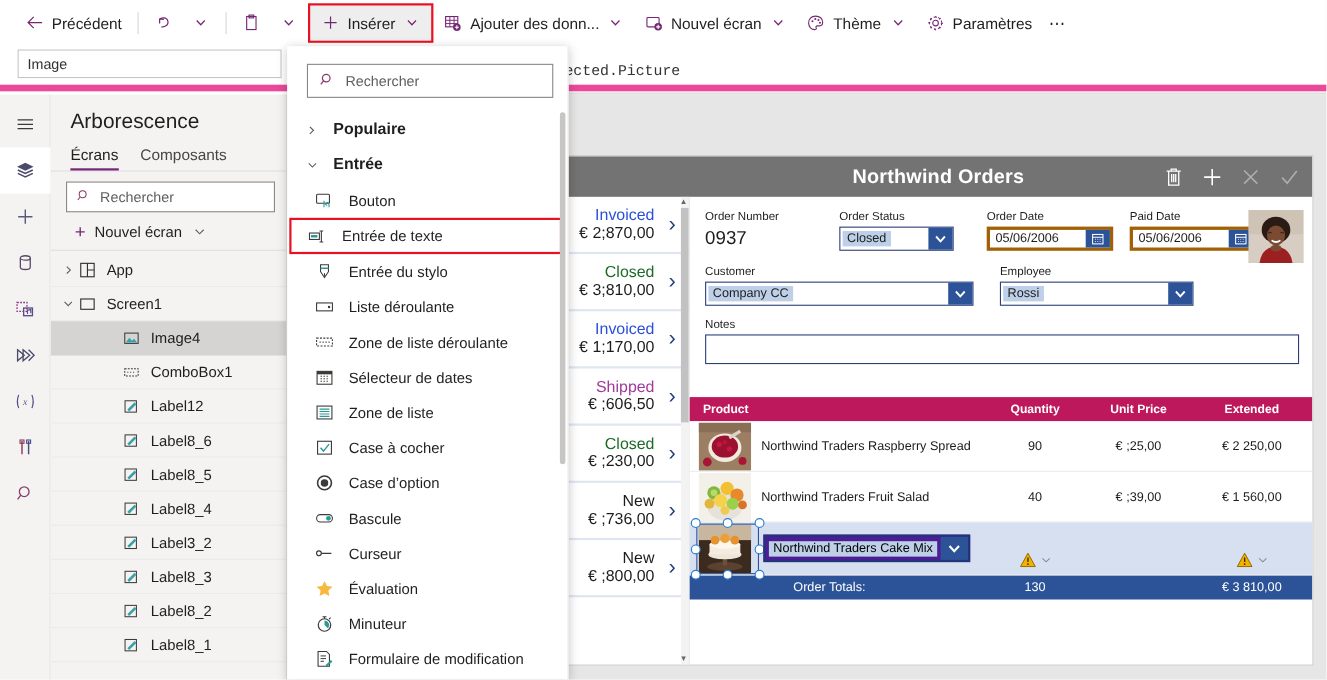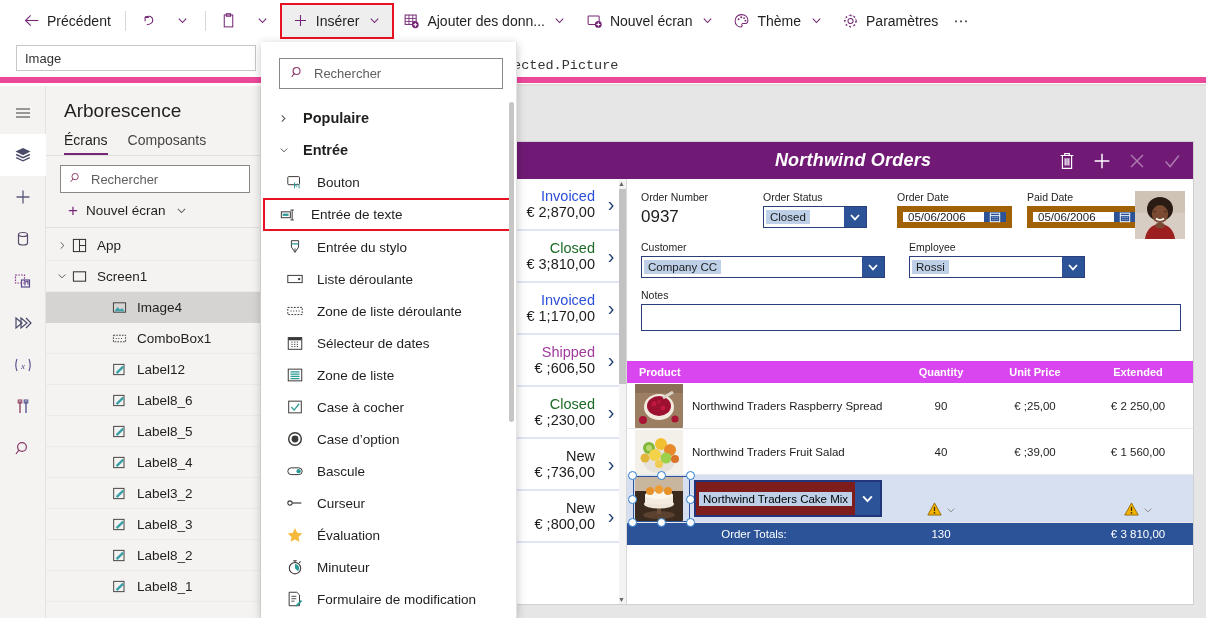--- a/index.html
+++ b/index.html
@@ -123,23 +123,22 @@
   .canvas-bg {
     position: absolute; left: 261px; top: 86px; width: 945px; height: 532px;
     background: #e6e6e6;
   }
   .appscreen {
     position: absolute; left: 513px; top: 142px; width: 680px; height: 462px;
     background: #ffffff; overflow: hidden;
     box-shadow: 0 0 0 1px #d0d0d0;
   }
   .nw-header {
-    height: 37px; background: #701a75; display: flex; align-items: center;
+    height: 37px; background: #737373; display: flex; align-items: center;
     position: relative;
-    font-style: italic;
   }
   .nw-title {
     position: absolute; left: 0; right: 0; text-align: center;
     color: #fff; font-size: 18px; font-weight: bold; letter-spacing: .2px;
   }
   .nw-icons { position: absolute; right: 8px; display: flex; align-items: center; gap: 9px; }
   .nw-icons span { display: inline-flex; align-items: center; justify-content: center; width: 26px; height: 26px; }
   .dim { opacity: .42; }
 
   .nw-body { position: absolute; left: 0; top: 37px; right: 0; bottom: 0; display: flex; }
@@ -179,60 +178,60 @@
     display: flex; align-items: center; position: relative;
   }
   .combo .txt {
     font-size: 11.5px; color: #1c1c1c; padding: 1px 4px; background: #bdd0e8; margin-left: 2px;
   }
   .combo .dd {
     position: absolute; right: 0; top: 0; bottom: 0; width: 22px; background: #2c5398;
     display: flex; align-items: center; justify-content: center; color: #fff; font-size: 12px;
   }
   .datefld {
-    margin-top: 3px; height: 22px; border: 6px solid #a16207; background: #fff;
+    margin-top: 3px; height: 22px; border: 3px solid #a16207; background: #fff;
     display: flex; align-items: center; position: relative;
   }
   .datefld .txt { font-size: 11.5px; color: #1c1c1c; padding-left: 5px; }
   .datefld .cal {
     position: absolute; right: 0; top: 0; bottom: 0; width: 22px; background: #2c5398;
     display: flex; align-items: center; justify-content: center;
   }
   .notes-box {
     margin-top: 3px; height: 27px; border: 1px solid #2b3f7a; background: #fff;
   }
   .emp-photo {
     position: absolute; right: 8px; top: 12px; width: 50px; height: 48px;
     overflow: hidden; background: #cfc2b6;
   }
 
   
   .tbl { position: absolute; left: 0; right: 0; top: 182px; bottom: 0; }
   .tbl-head {
-    height: 22px; background: #d946ef; color: #fff; font-size: 11px; font-weight: bold;
+    height: 22px; background: #be185d; color: #fff; font-size: 11px; font-weight: bold;
     display: flex; align-items: center;
   }
   .th-prod { padding-left: 12px; flex: 1; }
   .th-qty { width: 92px; text-align: center; }
   .th-price { width: 96px; text-align: center; }
   .th-ext { width: 110px; text-align: center; }
   .tbl-row {
     height: 46px; display: flex; align-items: center; background: #fff;
     border-bottom: 1px solid #eaeaea;
   }
   .cell-prod { flex: 1; display: flex; align-items: center; gap: 9px; padding-left: 8px; }
   .prod-img { width: 48px; height: 44px; border-radius: 1px; overflow: hidden; flex: 0 0 auto; }
   .prod-name { font-size: 11.5px; color: #1c1c1c; }
   .cell-qty { width: 92px; text-align: center; font-size: 11.5px; color: #1c1c1c; }
   .cell-price { width: 96px; text-align: center; font-size: 11.5px; color: #1c1c1c; }
   .cell-ext { width: 110px; text-align: center; font-size: 11.5px; color: #1c1c1c; }
 
   .tbl-row.editing { background: #d6e0f0; height: 48px; position: relative; }
   .edit-combo {
-    width: 188px; height: 37px; border: 2px solid #22347a; background: #7f1d1d;
+    width: 188px; height: 25px; border: 2px solid #22347a; background: #4c1d95;
     display: flex; align-items: center; position: relative; margin-left: 2px;
   }
   .edit-combo .txt { font-size: 11.5px; padding: 1px 4px; background: #bdd0e8; margin-left: 3px; }
   .edit-combo .dd {
     position: absolute; right: 0; top: 0; bottom: 0; width: 25px; background: #2c5398;
     display: flex; align-items: center; justify-content: center; color: #fff; font-size: 13px;
   }
   .warn-grp { display: flex; align-items: center; gap: 4px; }
   .warn-tri { font-size: 14px; }
   .warn-chev { color: #8a8886; font-size: 11px; }

